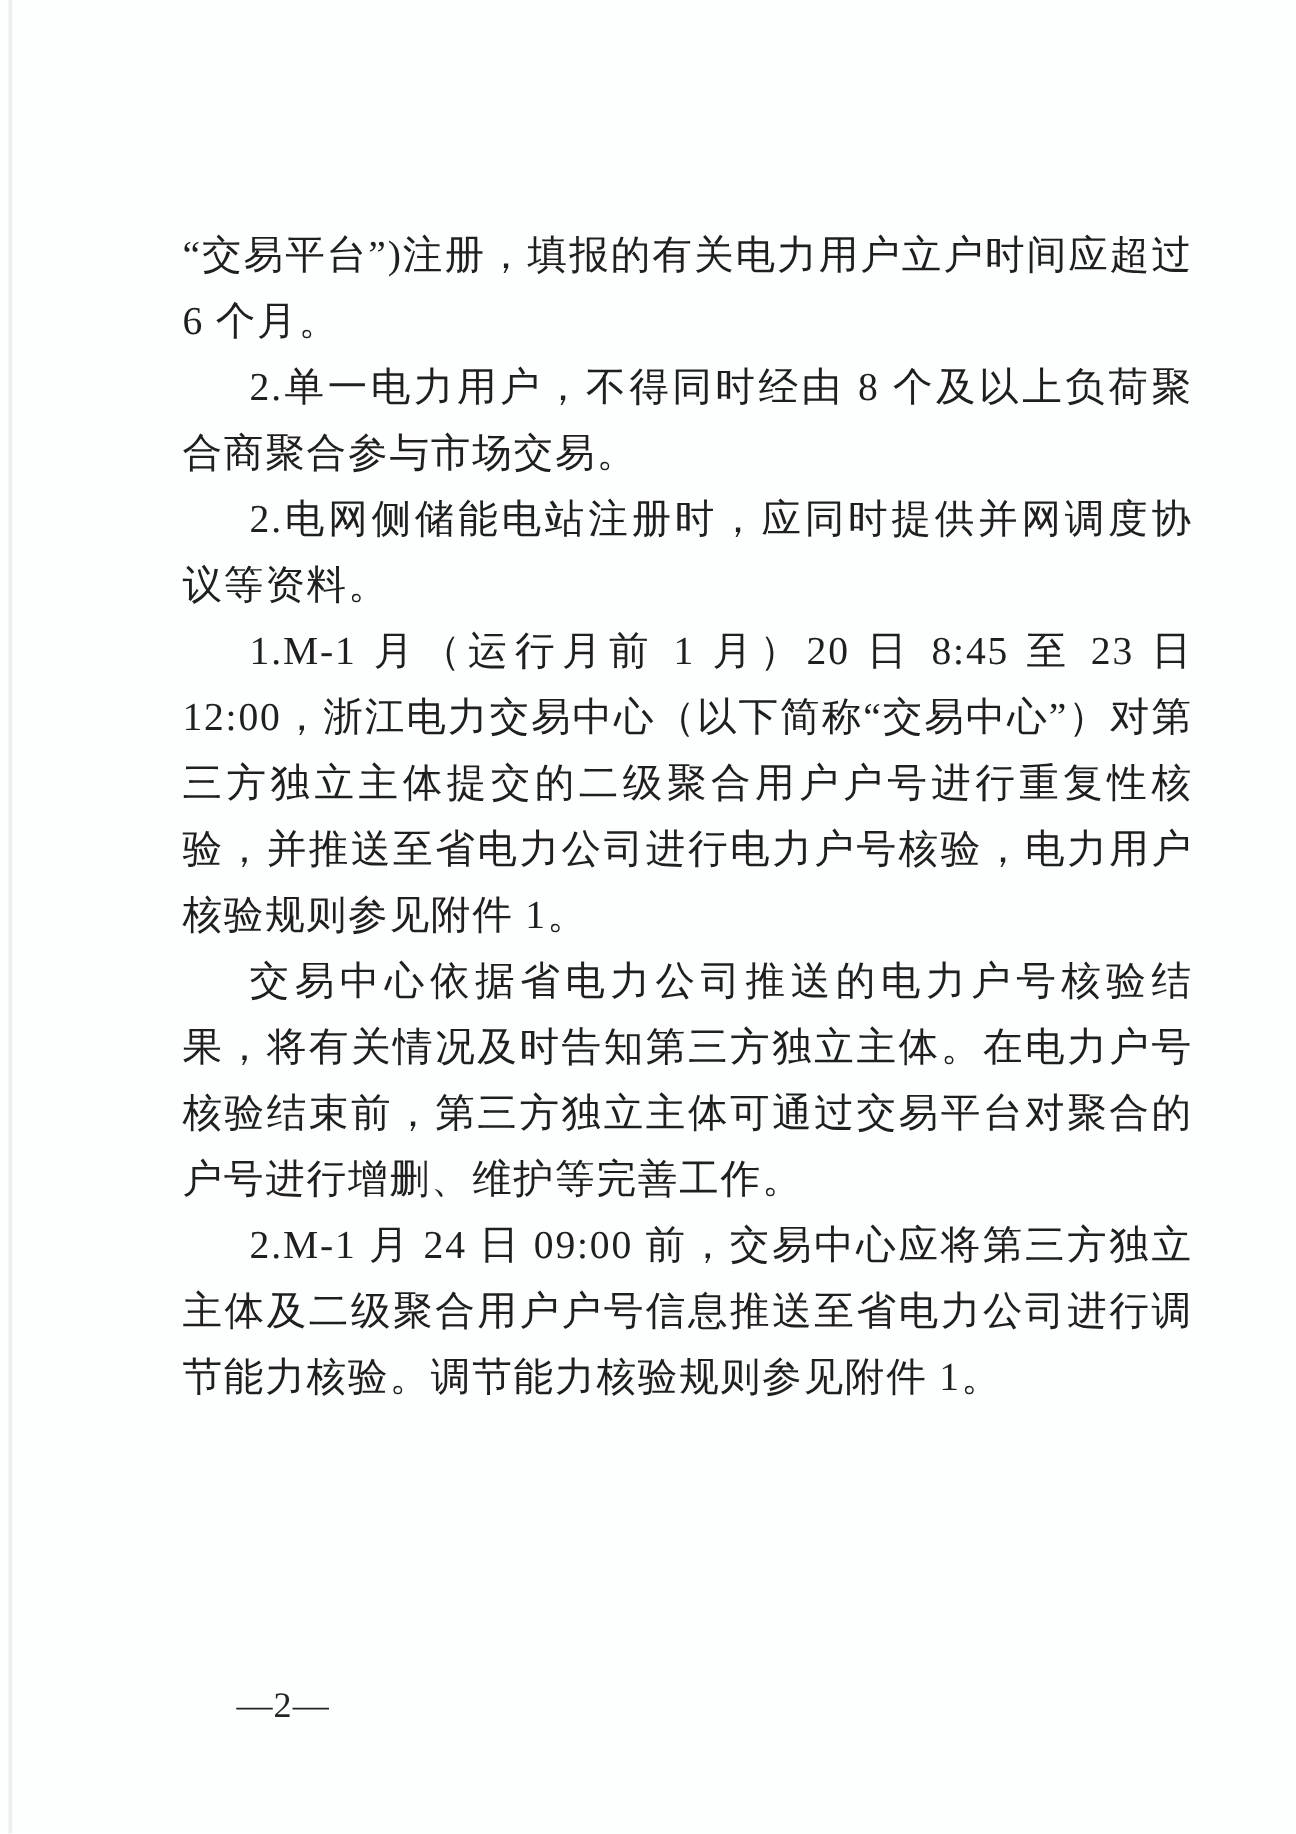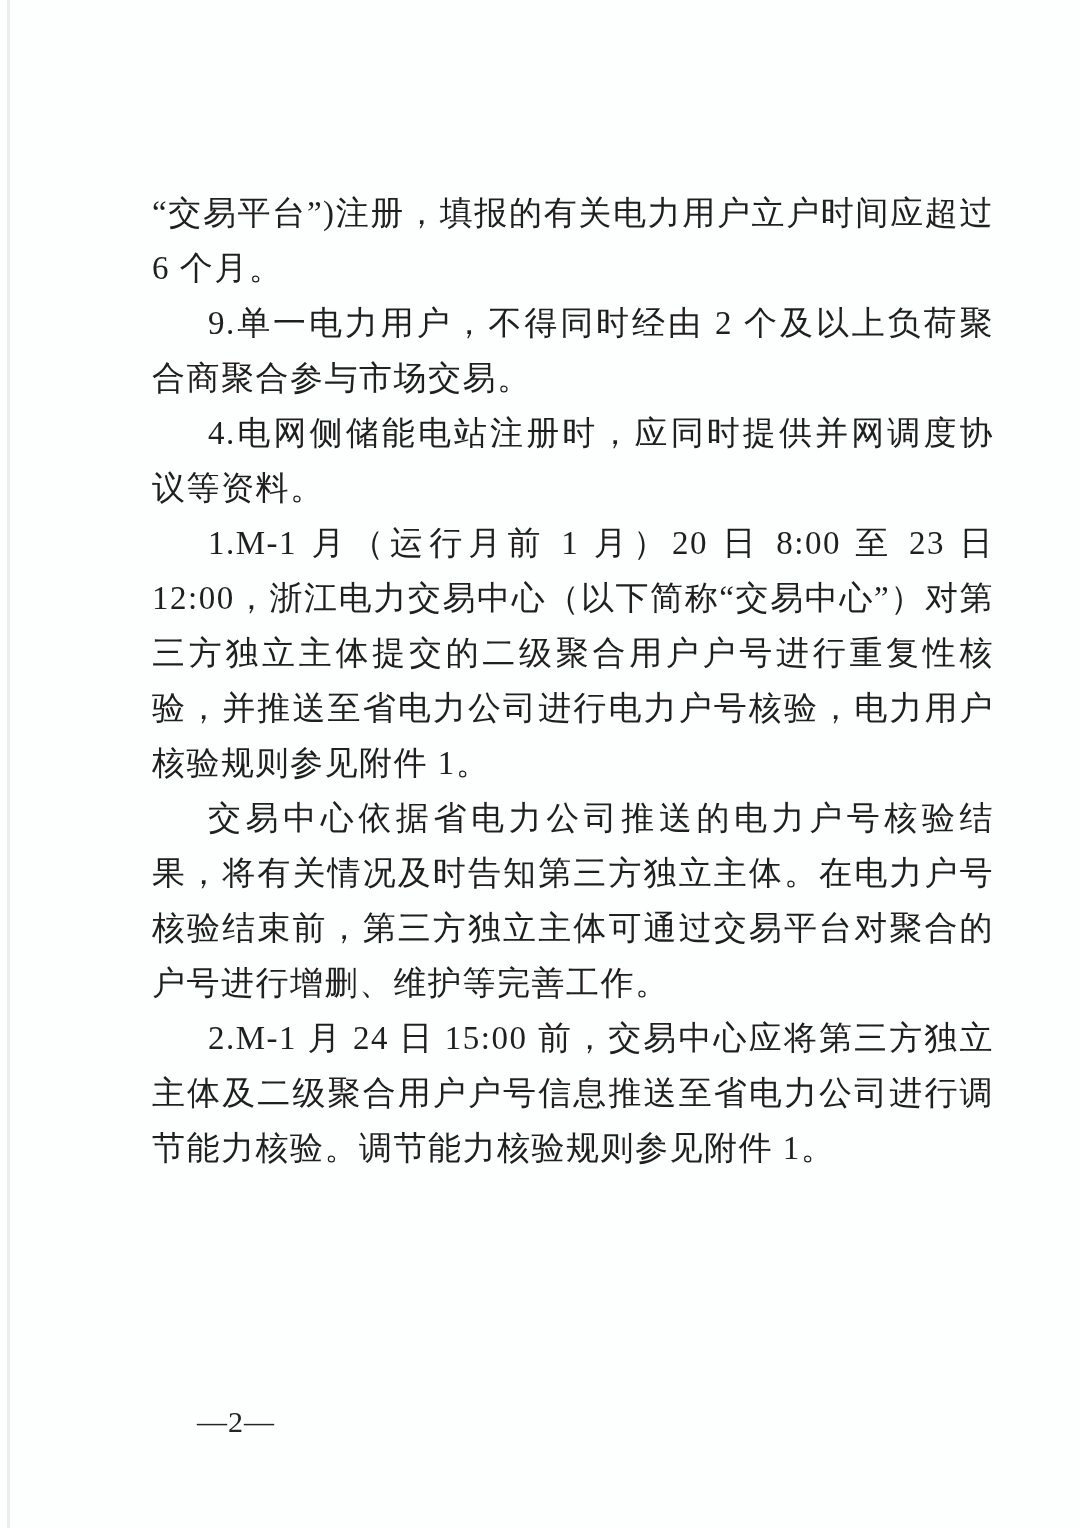--- a/index.html
+++ b/index.html
@@ -59,21 +59,21 @@
   }
 </style>
 </head>
 <body>
 
 <div class="page">
   <div class="scan-edge"></div>
 
   <div class="content">
     <p>“交易平台”)注册，填报的有关电力用户立户时间应超过 6 个月。</p>
-    <p class="indent">9.单一电力用户，不得同时经由 2 个及以上负荷聚合商聚合参与市场交易。</p>
-    <p class="indent">4.电网侧储能电站注册时，应同时提供并网调度协议等资料。</p>
-    <p class="indent">1.M-1 月（运行月前 1 月）20 日 8:00 至 23 日 12:00，浙江电力交易中心（以下简称“交易中心”）对第三方独立主体提交的二级聚合用户户号进行重复性核验，并推送至省电力公司进行电力户号核验，电力用户核验规则参见附件 1。</p>
+    <p class="indent">2.单一电力用户，不得同时经由 8 个及以上负荷聚合商聚合参与市场交易。</p>
+    <p class="indent">2.电网侧储能电站注册时，应同时提供并网调度协议等资料。</p>
+    <p class="indent">1.M-1 月（运行月前 1 月）20 日 8:45 至 23 日 12:00，浙江电力交易中心（以下简称“交易中心”）对第三方独立主体提交的二级聚合用户户号进行重复性核验，并推送至省电力公司进行电力户号核验，电力用户核验规则参见附件 1。</p>
     <p class="indent">交易中心依据省电力公司推送的电力户号核验结果，将有关情况及时告知第三方独立主体。在电力户号核验结束前，第三方独立主体可通过交易平台对聚合的户号进行增删、维护等完善工作。</p>
-    <p class="indent">2.M-1 月 24 日 15:00 前，交易中心应将第三方独立主体及二级聚合用户户号信息推送至省电力公司进行调节能力核验。调节能力核验规则参见附件 1。</p>
+    <p class="indent">2.M-1 月 24 日 09:00 前，交易中心应将第三方独立主体及二级聚合用户户号信息推送至省电力公司进行调节能力核验。调节能力核验规则参见附件 1。</p>
   </div>
 
   <div class="footer">—2—</div>
 </div>
 
 </body></html>

